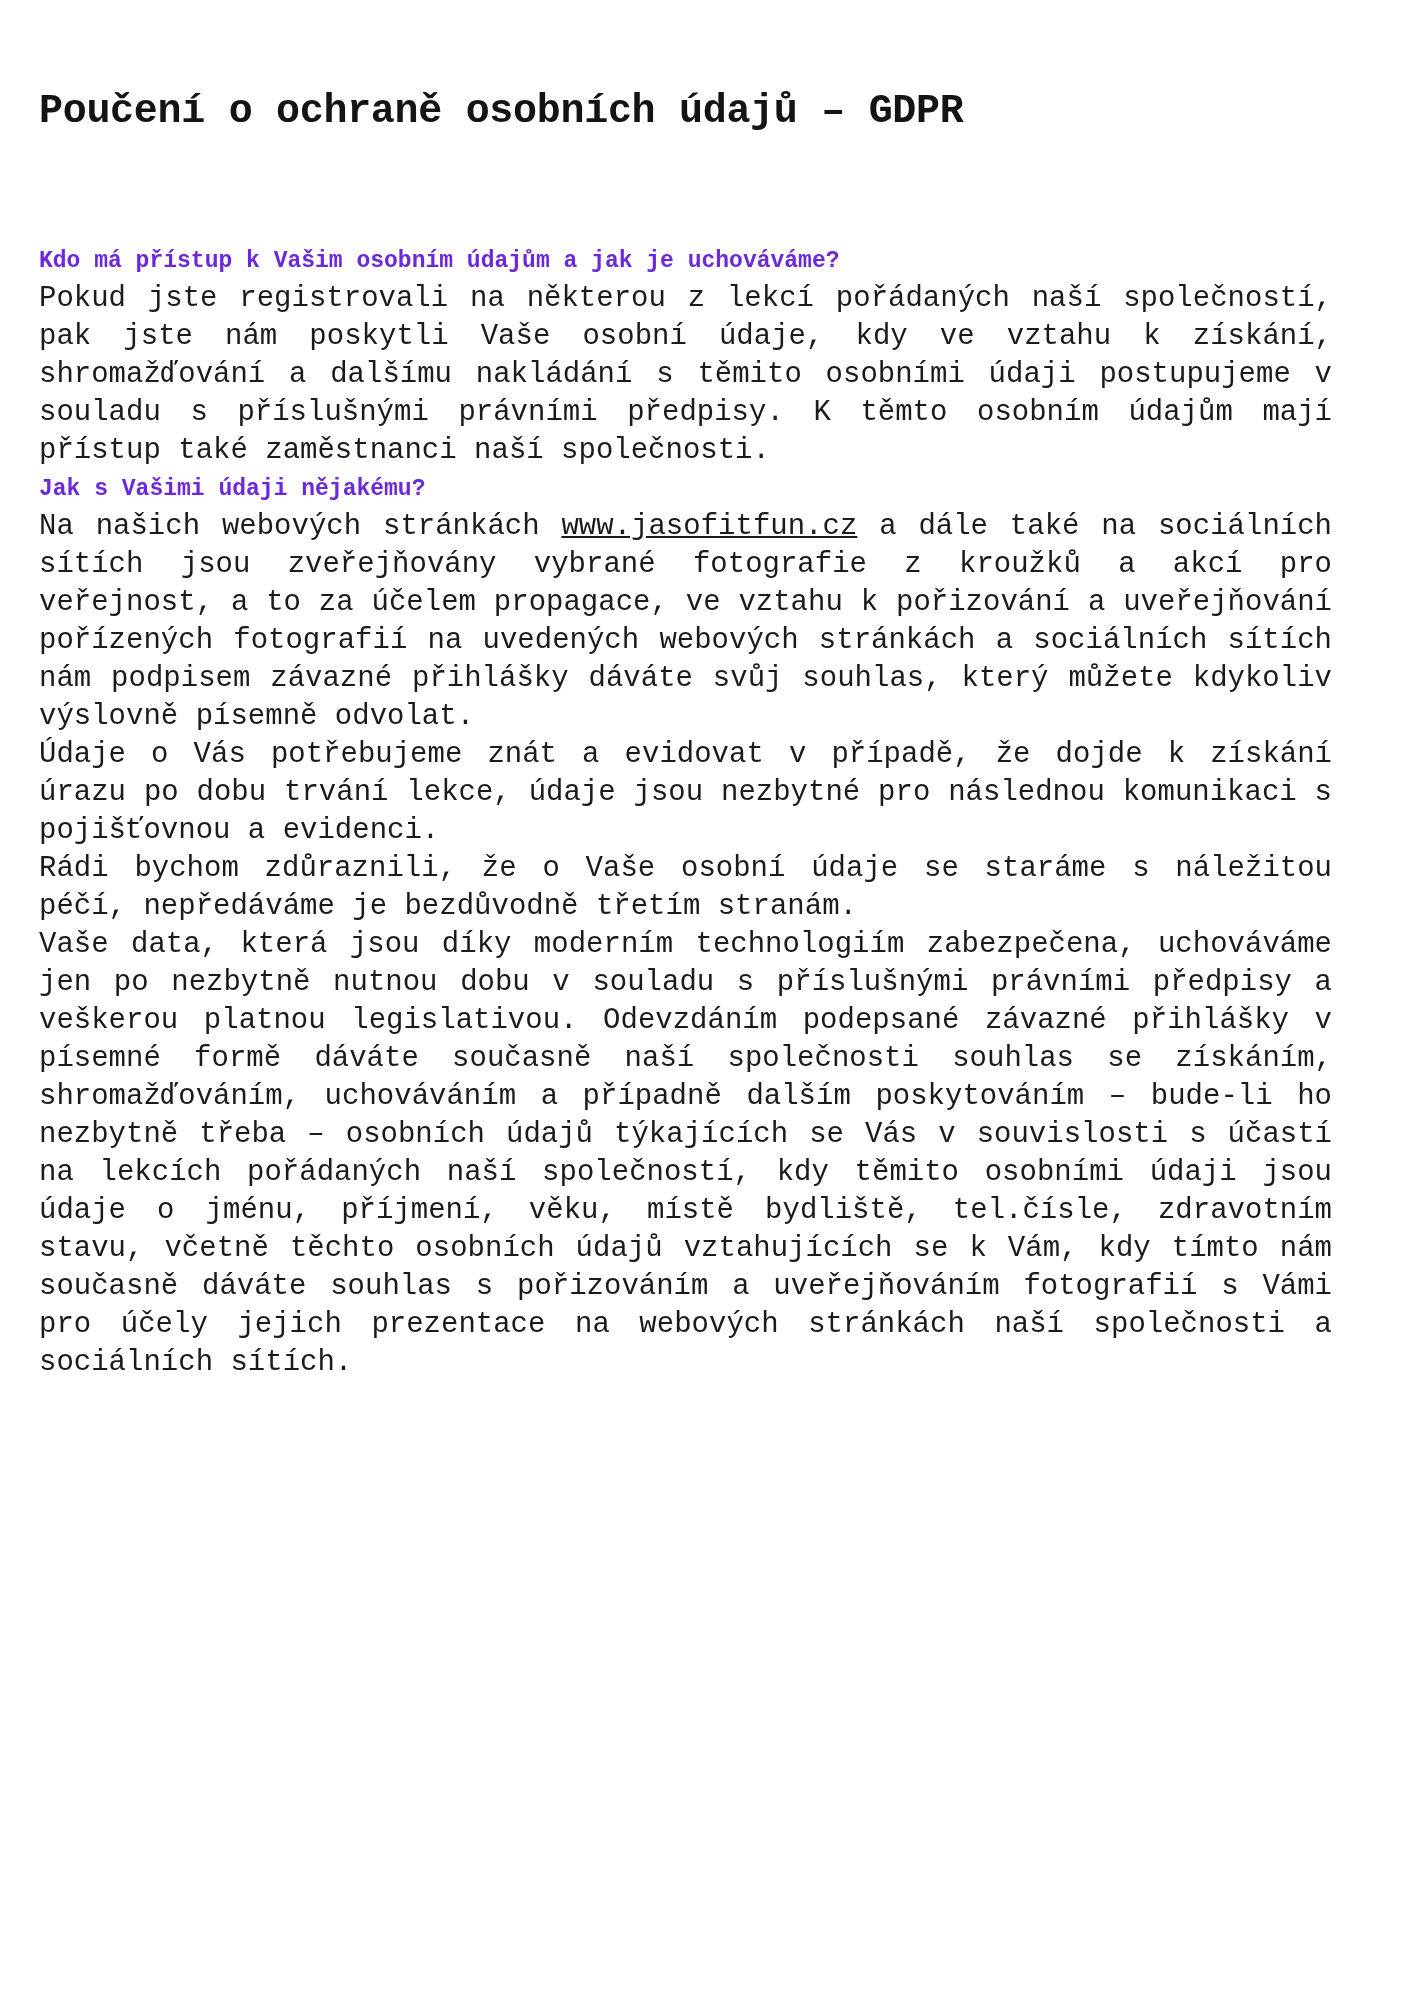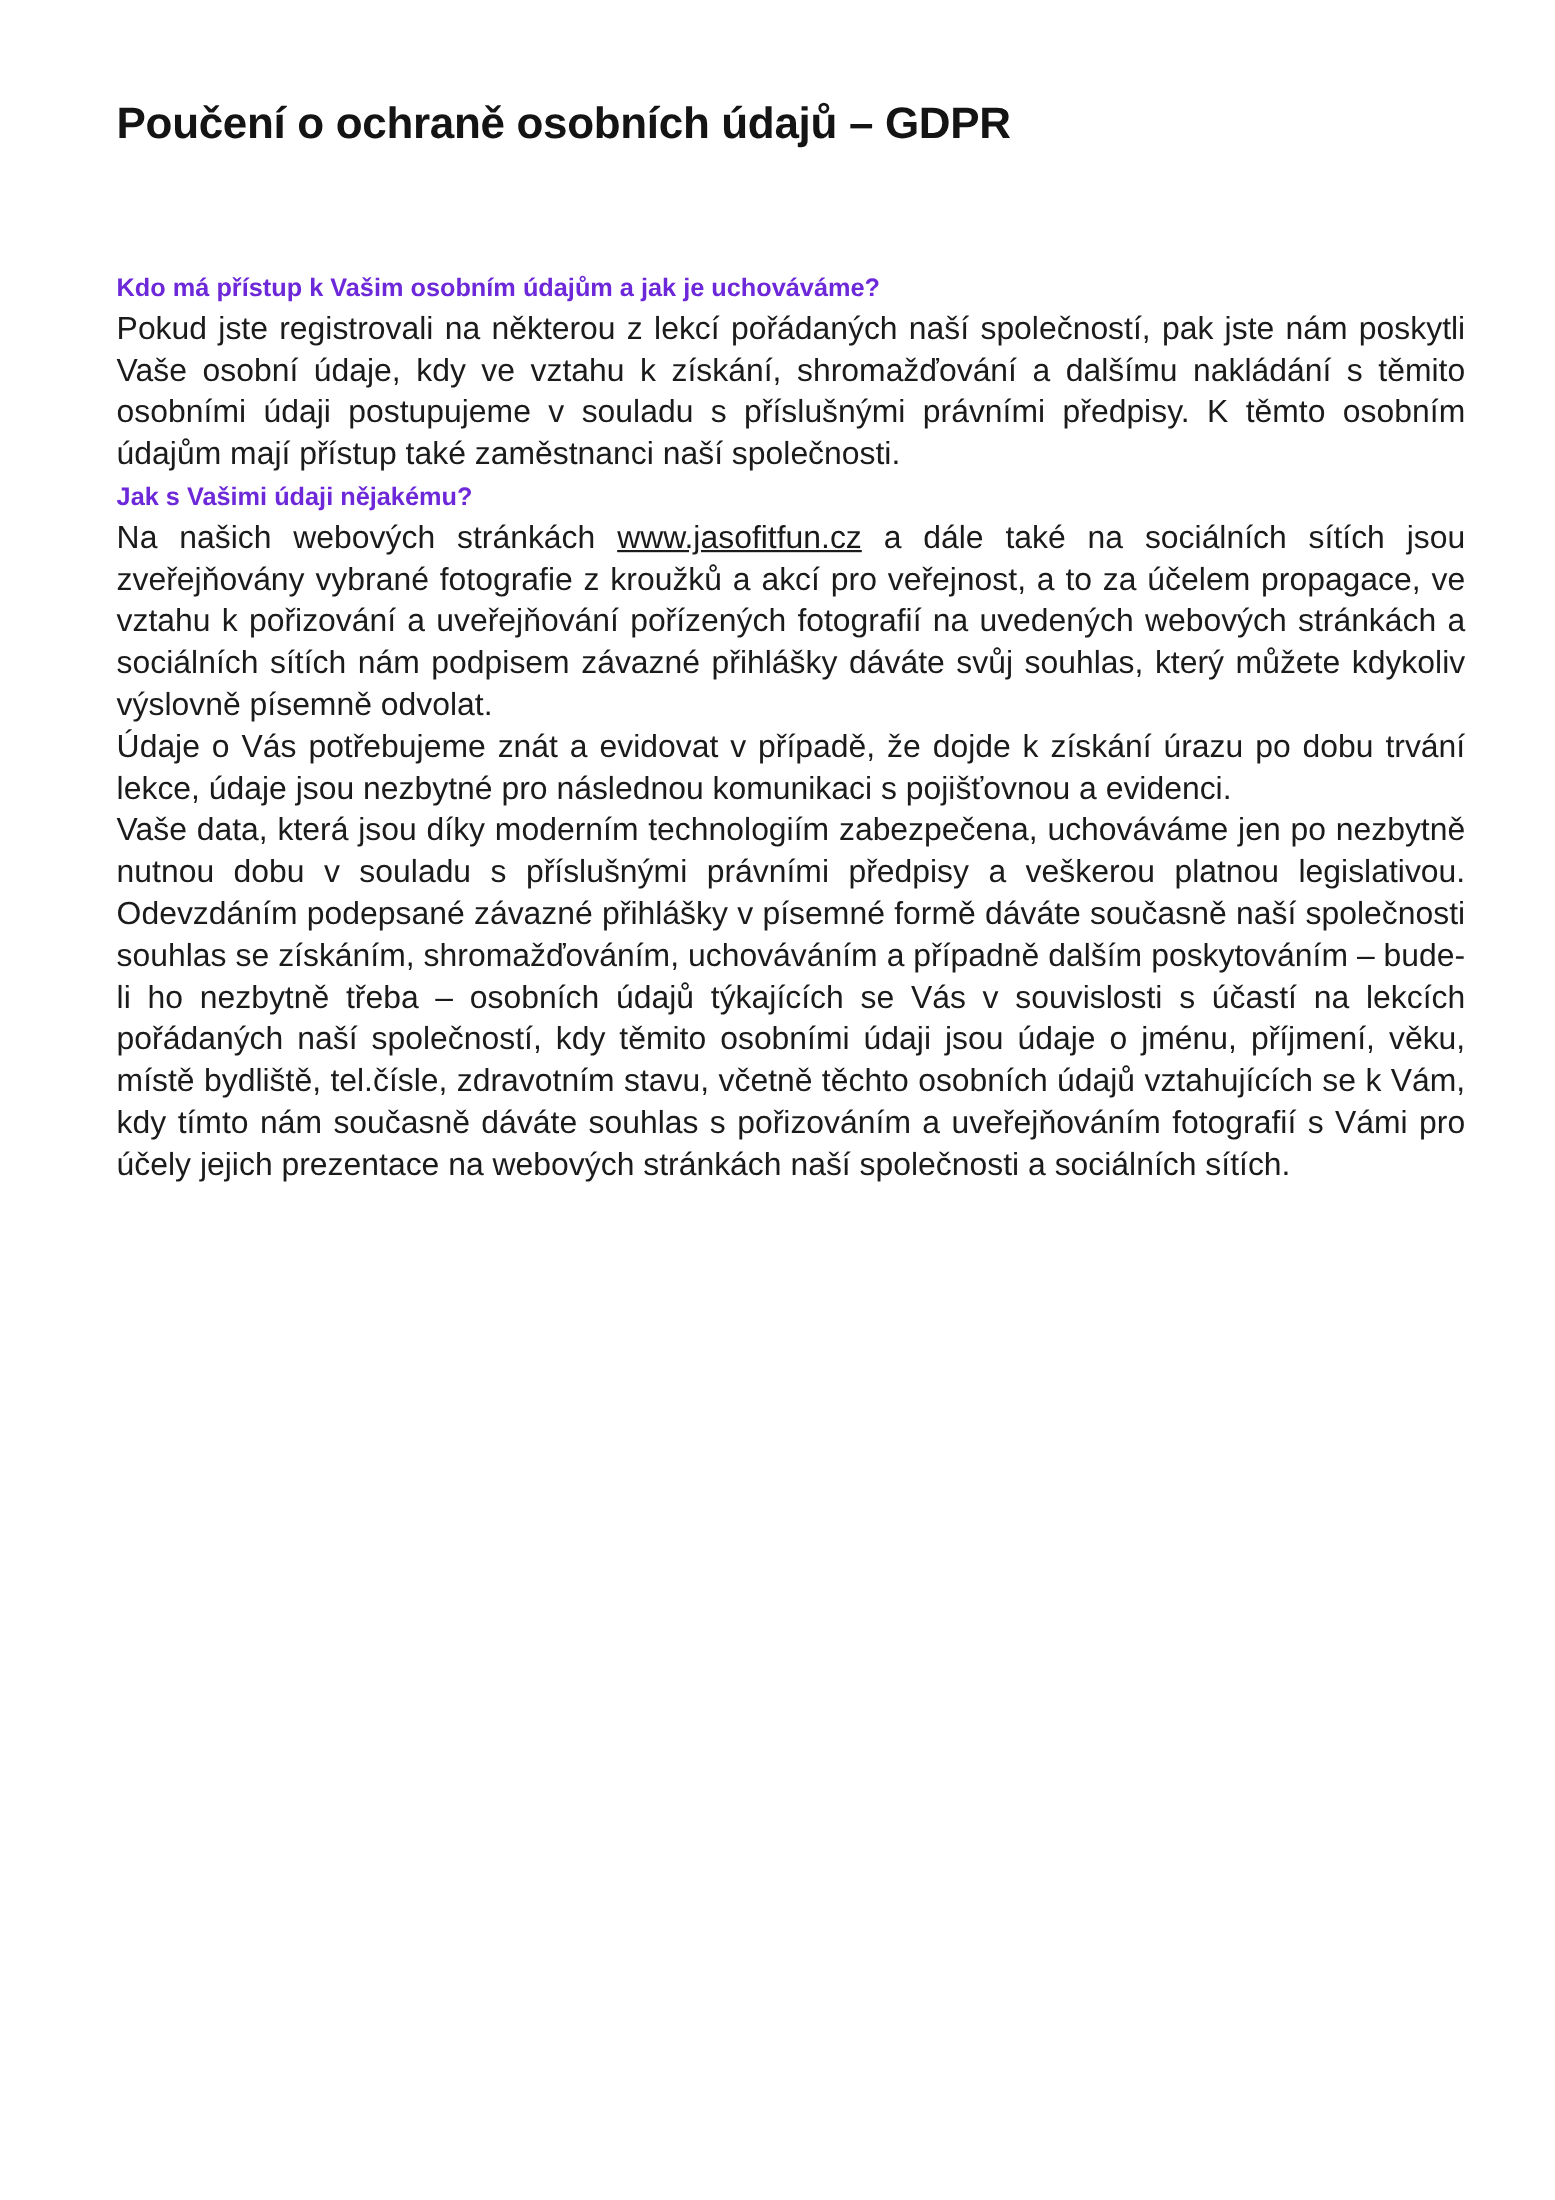--- a/index.html
+++ b/index.html
@@ -7,22 +7,22 @@
     padding: 0;
     background: #ffffff;
   }
   .page {
     position: relative;
     width: 1414px;
     height: 2000px;
     box-sizing: border-box;
     background: #ffffff;
     color: #1b1b1b;
-    font-family: Liberation Sans, sans-serif;
-    padding: 88px 82px 0 106px;
+    font-family: Liberation Mono, monospace;
+    padding: 88px 82px 0 39px;
     overflow: hidden;
   }
   .doc-title {
     font-size: 40px;
     line-height: 48px;
     font-weight: 700;
     color: #141414;
     margin: 0 0 106px 0;
     letter-spacing: -0.3px;
   }
@@ -58,16 +58,17 @@
 
   <p class="para">Pokud jste registrovali na některou z lekcí pořádaných naší společností, pak jste nám poskytli Vaše osobní údaje, kdy ve vztahu k získání, shromažďování a dalšímu nakládání s těmito osobními údaji postupujeme v souladu s příslušnými právními předpisy. K těmto osobním údajům mají přístup také zaměstnanci naší společnosti.</p>
 
   <h2 class="section-heading">Jak s Vašimi údaji nějakému?</h2>
 
 
   <p class="para"><span>Na našich webových stránkách </span><a class="website-link">www.jasofitfun.cz</a><span> a dále také na sociálních sítích jsou zveřejňovány vybrané fotografie z kroužků a akcí pro veřejnost, a to za účelem propagace, ve vztahu k pořizování a uveřejňování pořízených fotografií na uvedených webových stránkách a sociálních sítích nám podpisem závazné přihlášky dáváte svůj souhlas, který můžete kdykoliv výslovně písemně odvolat.</span></p>
 
   <p class="para">Údaje o Vás potřebujeme znát a evidovat v případě, že dojde k získání úrazu po dobu trvání lekce, údaje jsou nezbytné pro následnou komunikaci s pojišťovnou a evidenci.</p>
 
+  <p class="para">Rádi bychom zdůraznili, že o Vaše osobní údaje se staráme s náležitou péčí, nepředáváme je bezdůvodně třetím stranám.</p>
 
   <p class="para">Vaše data, která jsou díky moderním technologiím zabezpečena, uchováváme jen po nezbytně nutnou dobu v souladu s příslušnými právními předpisy a veškerou platnou legislativou. Odevzdáním podepsané závazné přihlášky v písemné formě dáváte současně naší společnosti souhlas se získáním, shromažďováním, uchováváním a případně dalším poskytováním – bude-li ho nezbytně třeba – osobních údajů týkajících se Vás v souvislosti s účastí na lekcích pořádaných naší společností, kdy těmito osobními údaji jsou údaje o jménu, příjmení, věku, místě bydliště, tel.čísle, zdravotním stavu, včetně těchto osobních údajů vztahujících se k Vám, kdy tímto nám současně dáváte souhlas s pořizováním a uveřejňováním fotografií s Vámi pro účely jejich prezentace na webových stránkách naší společnosti a sociálních sítích.</p>
 
 </div>
 
 </body></html>

